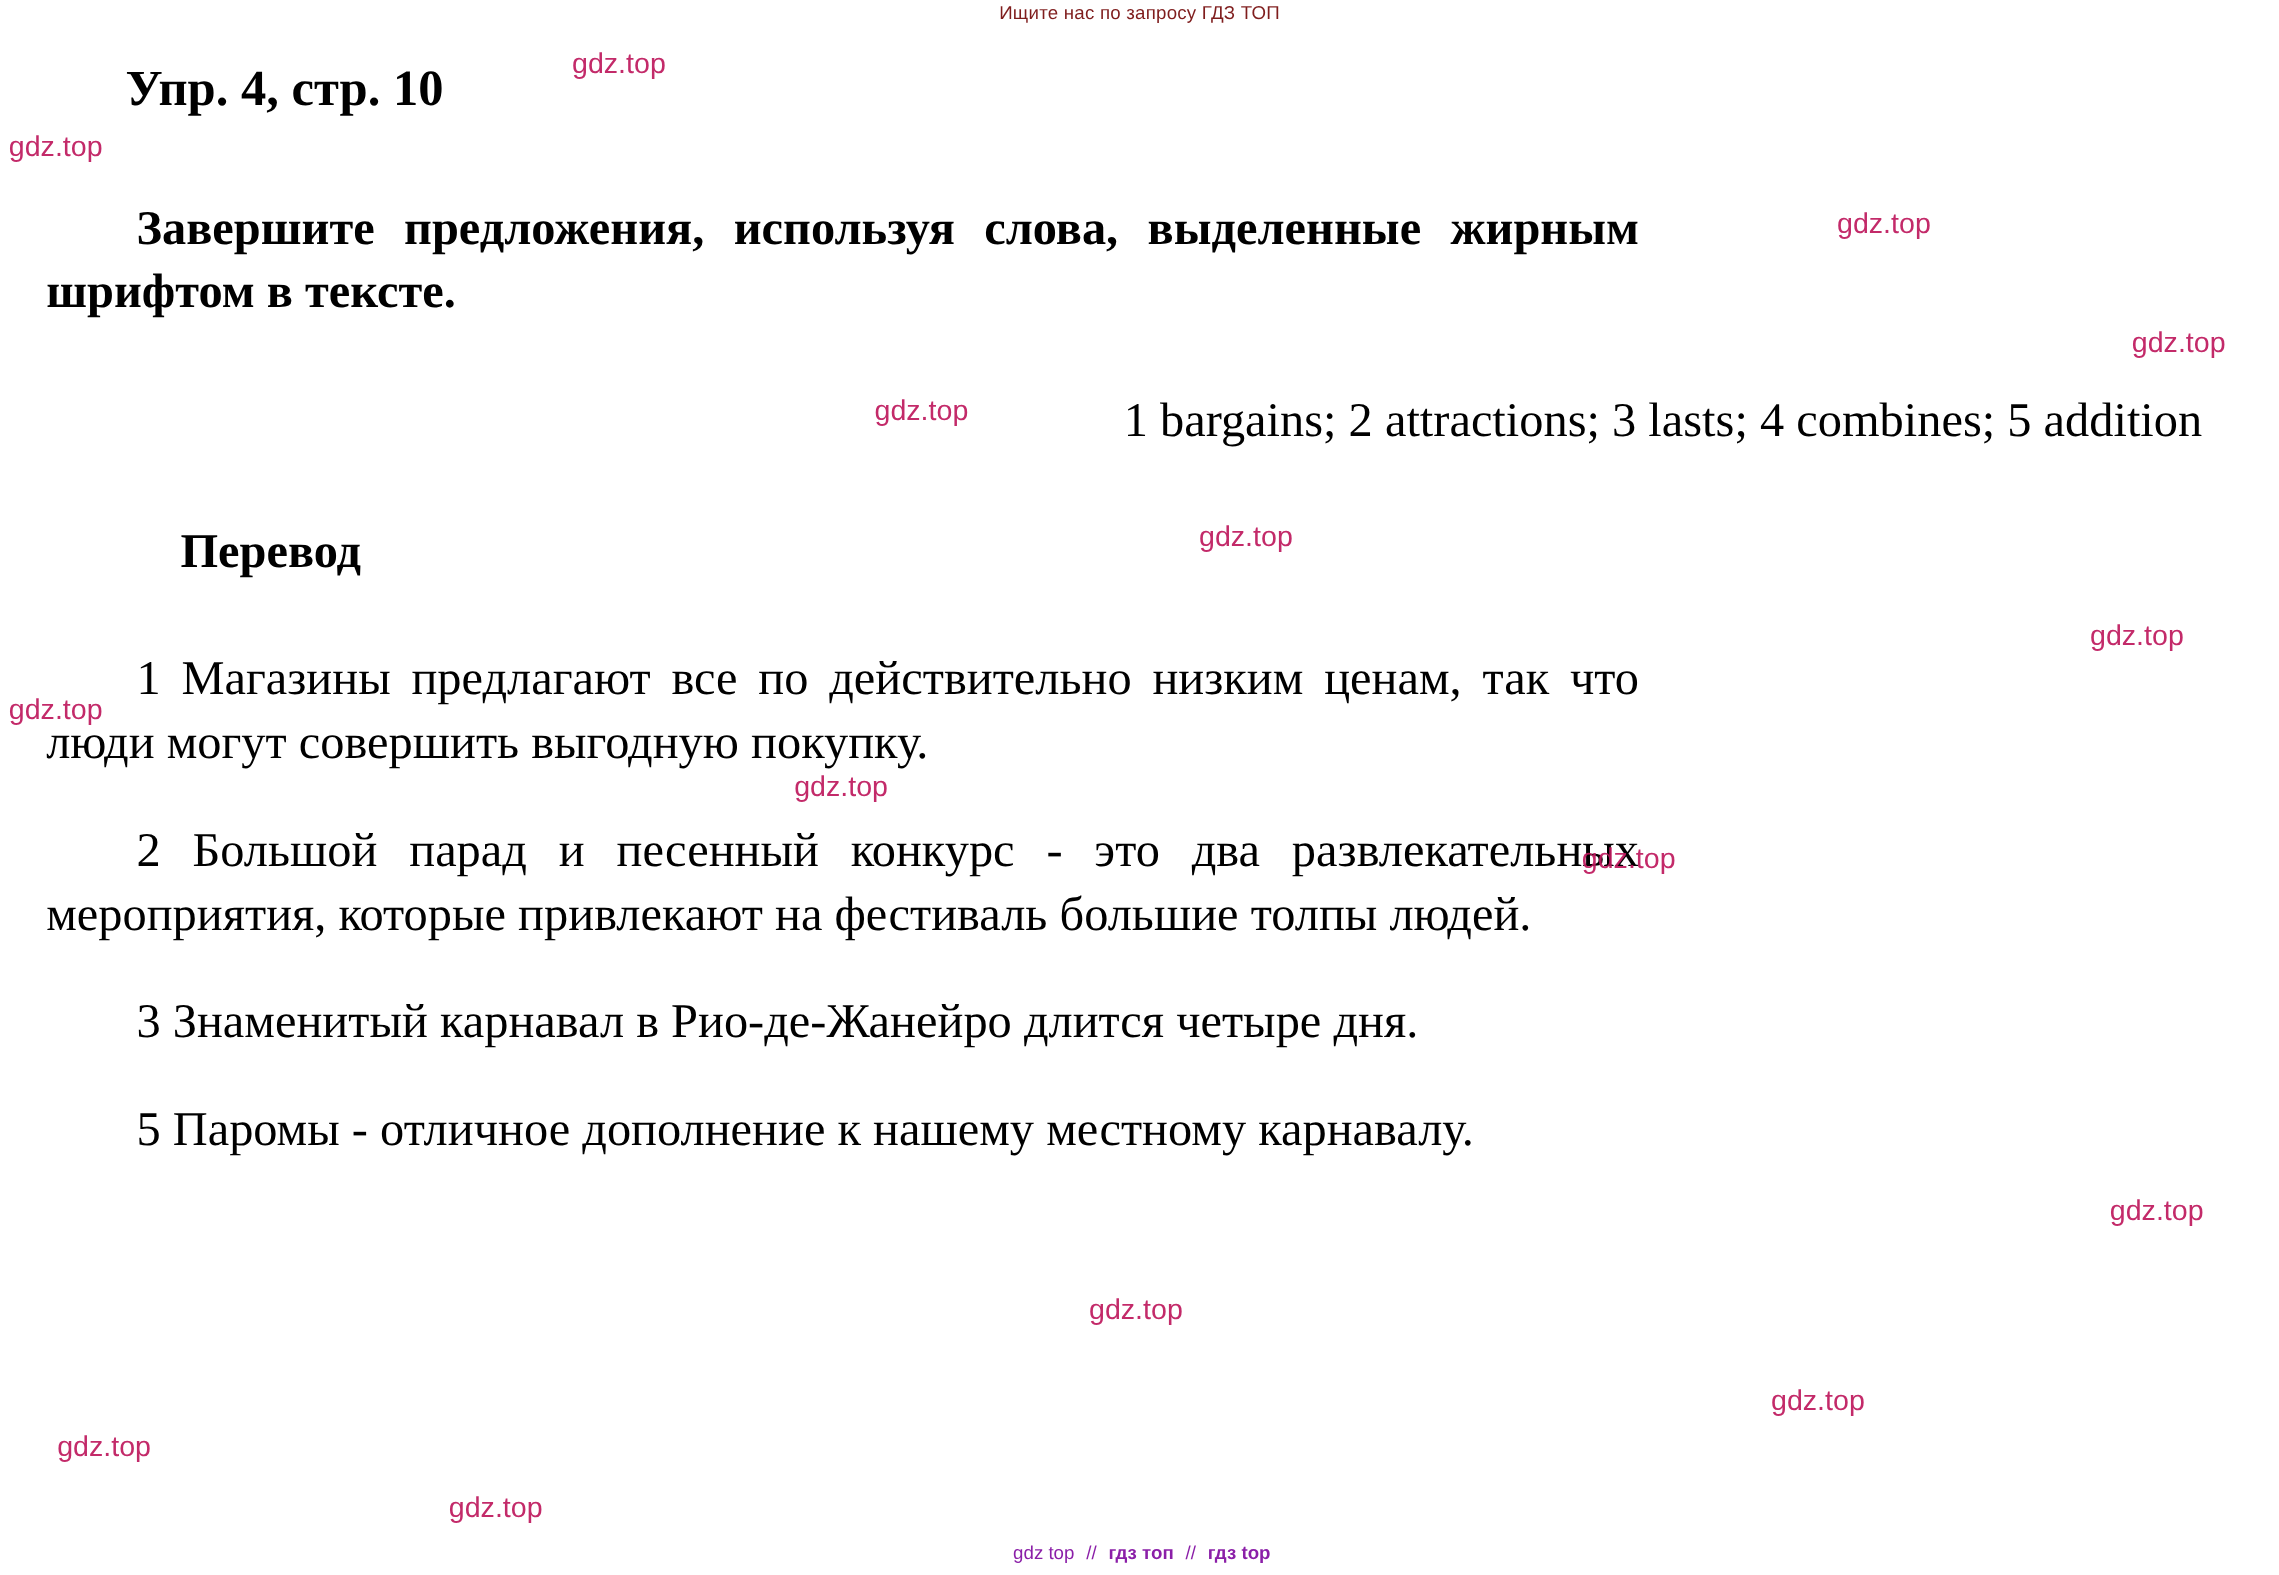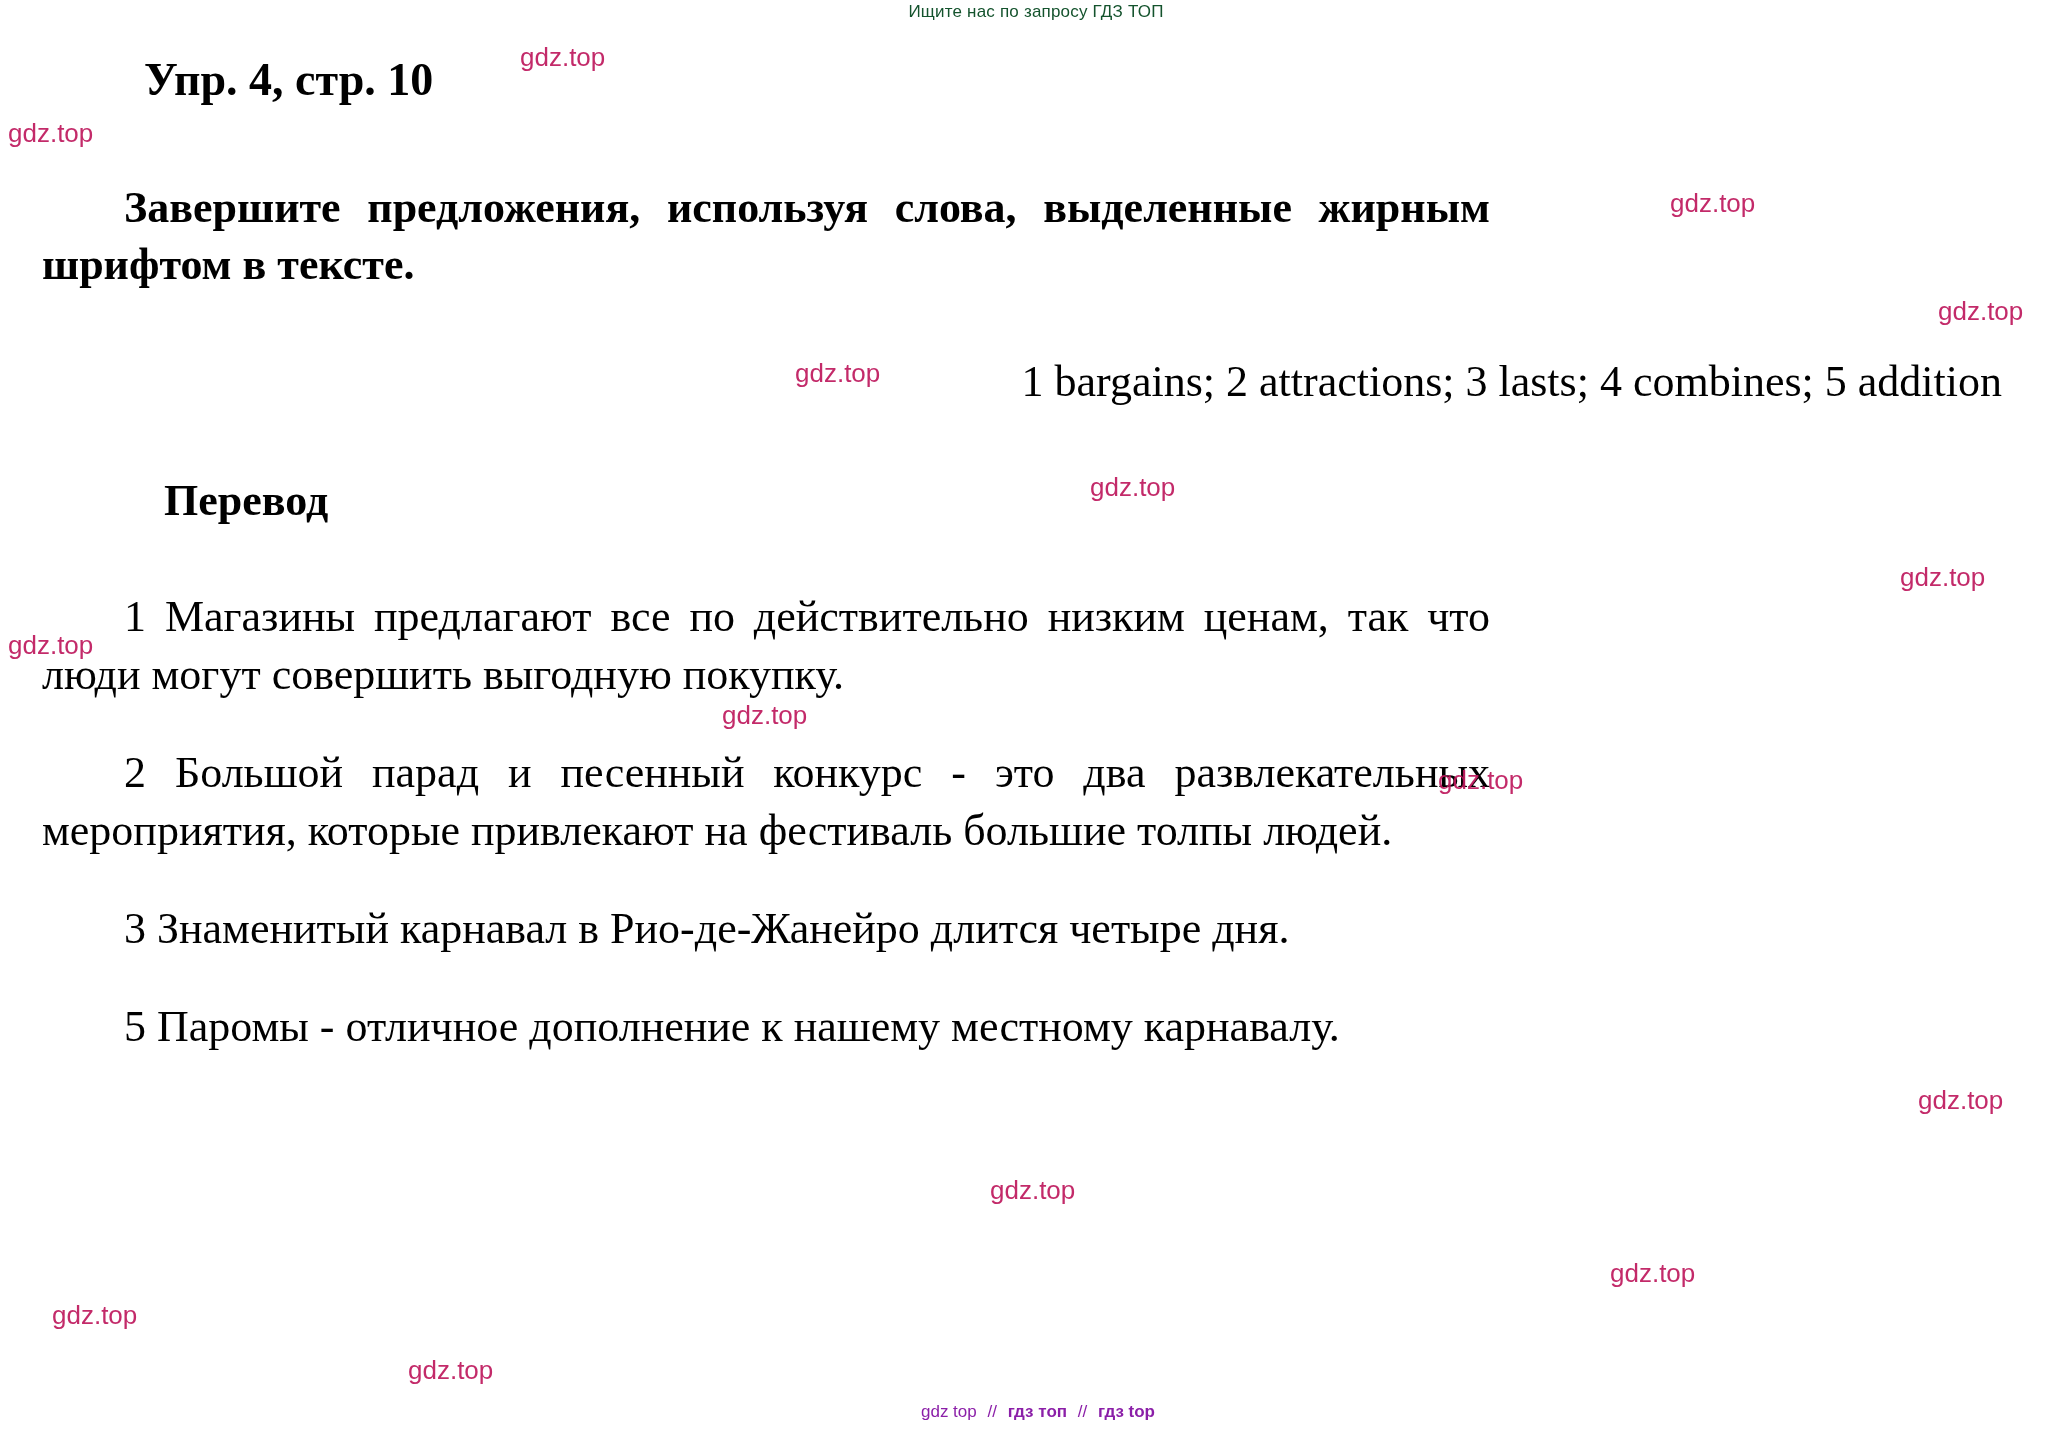--- a/index.html
+++ b/index.html
@@ -21,21 +21,21 @@
   }
   
   .top-banner {
     position: absolute;
     top: 2px;
     left: 0;
     width: 100%;
     text-align: center;
     font-family: "Liberation Sans", sans-serif;
     font-size: 17px;
-    color: #14532d;
+    color: #7f1d1d;
     letter-spacing: 0.2px;
   }
   
   .bottom-banner {
     position: absolute;
     bottom: 10px;
     left: 2px;
     width: 100%;
     text-align: center;
     font-family: "Liberation Sans", sans-serif;
@@ -49,21 +49,21 @@
   
   .content {
     position: absolute;
     left: 42px;
     top: 52px;
     width: 1960px;
   }
   .heading-title {
     font-size: 46px;
     font-weight: bold;
-    margin: 0 0 0 102px;
+    margin: 0 0 0 72px;
     line-height: 1.2;
   }
   .task-text {
     font-size: 44px;
     font-weight: bold;
     text-align: justify;
     text-align-last: left;
     margin: 72px 0 0 0;
     line-height: 1.3;
     width: 1448px;

